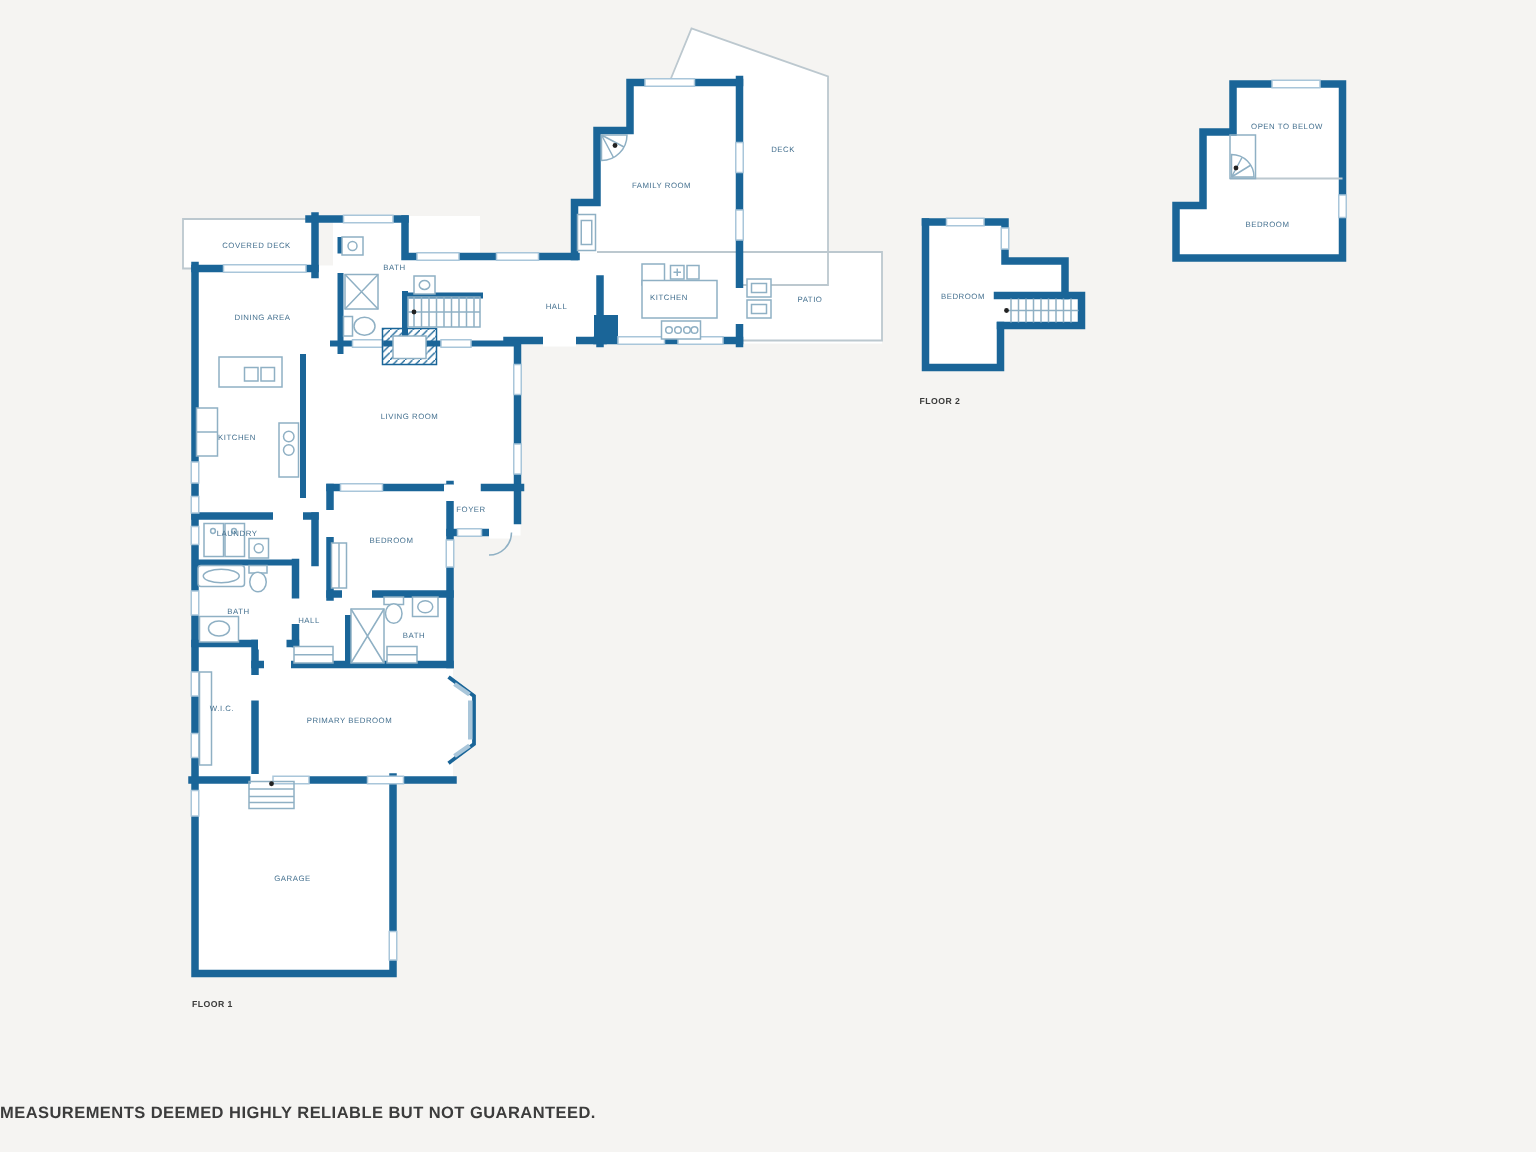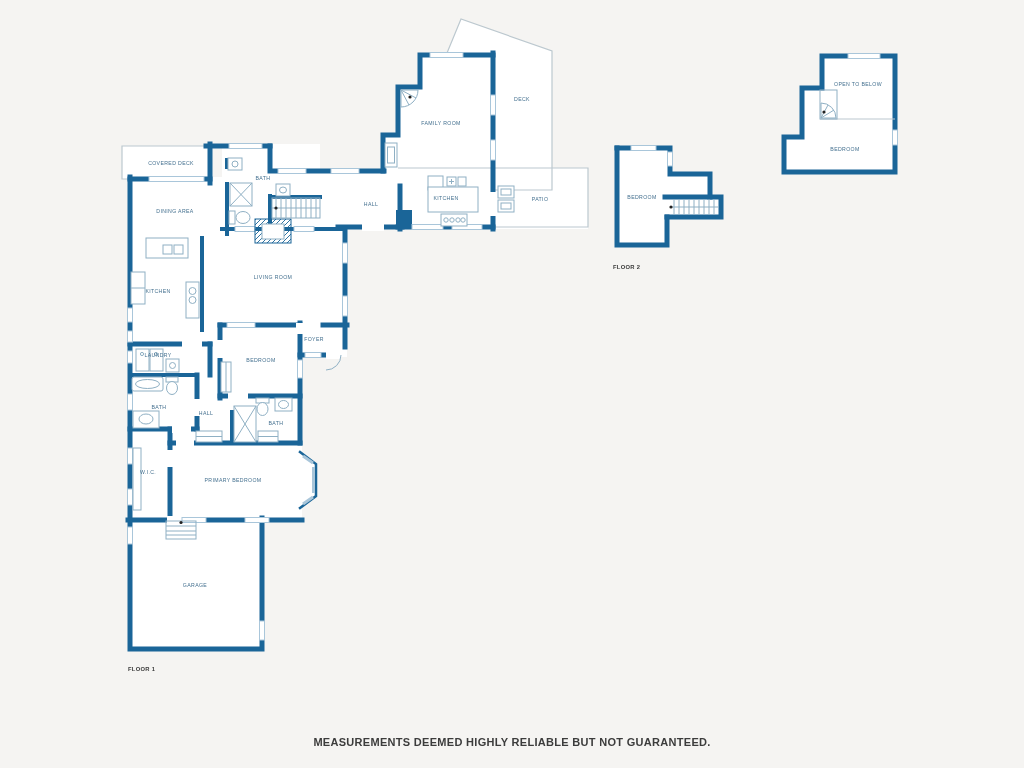--- a/index.html
+++ b/index.html
@@ -17,21 +17,21 @@
   .win{fill:var(--room,#ffffff);stroke:var(--win,#a9c6da);stroke-width:1;}
   .winline{stroke:var(--win,#a9c6da);stroke-width:3;fill:none;}
   .gap{fill:var(--room,#ffffff);stroke:none;}
   .fx{stroke:var(--fx,#8fb0c4);stroke-width:1;fill:none;}
   .fxw{stroke:var(--fx,#8fb0c4);stroke-width:1;fill:var(--room,#ffffff);}
   .out{stroke:var(--out,#bcc8cf);stroke-width:1.2;fill:none;}
   .dot{fill:#222;stroke:none;}
   .room-label{font-size:5.2px;letter-spacing:.35px;fill:var(--label,#44708f);text-anchor:middle;}
   .floor-label{font-size:5.8px;letter-spacing:.3px;fill:var(--floorlabel,#3a3a3a);font-weight:bold;text-anchor:start;}
   .disclaimer{
-    position:absolute;left:0;right:0;top:736px;text-align:center;
+    position:absolute;left:0;right:0;top:736px;
     font-size:11px;font-weight:bold;letter-spacing:.3px;color:var(--text,#3c3c3c);
   }
 </style>
 </head>
 <body style="--bg: #f5f4f2; --room: #ffffff; --wall: #1a6598; --win: #a9c6da; --fx: #8fb0c4; --out: #bcc8cf; --label: #44708f; --floorlabel: #3a3a3a; --text: #3c3c3c;">
 
 <svg id="plan-svg" width="1024" height="768" viewBox="0 0 1024 768">
   <defs>
     <pattern id="hatch" patternUnits="userSpaceOnUse" width="5" height="5">
       <path d="M0,5 L5,0" stroke="#1a6598" stroke-width="0.9"></path>

